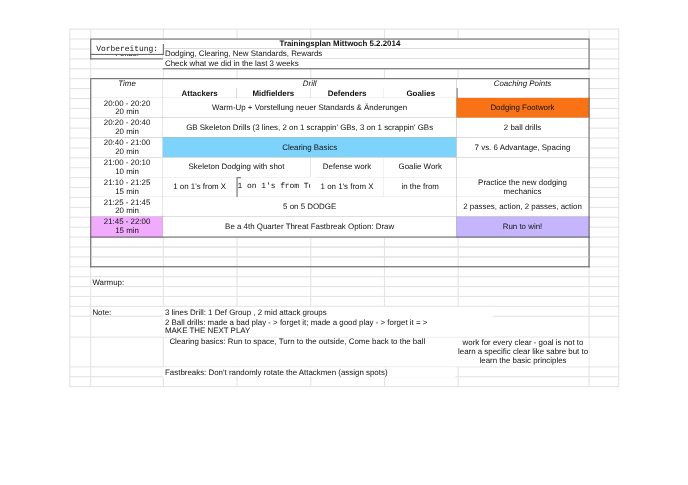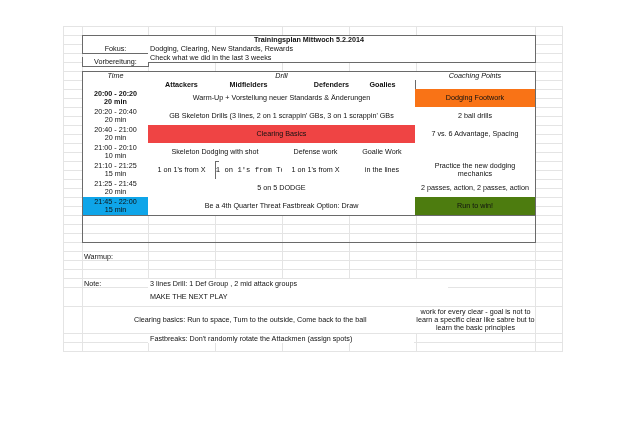--- a/index.html
+++ b/index.html
@@ -71,21 +71,21 @@
 
 <div class="cell bx bold" style="left:82px;top:35px;width:454px;height:10px;background:#fff;">
   <span>Trainingsplan Mittwoch 5.2.2014</span>
 </div>
 <div class="cell bl bb br" style="left:82px;top:44px;width:67px;height:10px;background:#fff;">
   <span>Fokus:</span>
 </div>
 <div class="cell left bb br" style="left:148px;top:44px;width:388px;height:10px;background:#fff;">
   <span>Dodging, Clearing, New Standards, Rewards</span>
 </div>
-<div class="cell bl bb br" style="left:82px;top:57px;width:67px;height:10px;background:#fff;">
+<div class="cell bl bb br" style="left:82px;top:40px;width:67px;height:10px;background:#fff;font-family:Liberation Mono, monospace;">
   <span>Vorbereitung:</span>
 </div>
 <div class="cell left bb br" style="left:148px;top:53px;width:388px;height:10px;background:#fff;">
   <span>Check what we did in the last 3 weeks</span>
 </div>
 
 <div>
 
   <div class="cell bx ital" style="left:82px;top:71px;width:67px;height:10px;background:#fff;">
     <span>Time</span>
@@ -97,29 +97,29 @@
     <span>Coaching Points</span>
   </div>
 
   <div class="cell bl bb br" style="left:82px;top:80px;width:67px;height:10px;background:#fff;"></div>
   <div class="cell bb br bold" style="left:148px;top:80px;width:68px;height:10px;background:#fff;">
     <span>Attackers</span>
   </div>
   <div class="cell bb br bold" style="left:215px;top:80px;width:68px;height:10px;background:#fff;">
     <span>Midfielders</span>
   </div>
-  <div class="cell bb br bold" style="left:282px;top:80px;width:68px;height:10px;background:#fff;justify-content:flex-end;">
+  <div class="cell bb br bold" style="left:282px;top:80px;width:68px;height:10px;background:#fff;">
     <span>Defenders</span>
   </div>
   <div class="cell bb bold" style="left:349px;top:80px;width:67px;height:10px;background:#fff;">
     <span>Goalies</span>
   </div>
   <div class="cell bl bb br" style="left:415px;top:80px;width:121px;height:10px;background:#fff;"></div>
 
-  <div class="cell bl bb br stack" style="left:82px;top:89px;width:67px;height:19px;background:#fff;font-weight:bold;">
+  <div class="cell bl bb br stack" style="left:82px;top:89px;width:67px;height:19px;background:#fff;">
     <span>20:00 - 20:20</span>
     <span>20 min</span>
   </div>
   <div class="cell bb br" style="left:148px;top:89px;width:268px;height:19px;background:#fff;">
     <span>Warm-Up  + Vorstellung neuer Standards &amp; Änderungen</span>
   </div>
   <div class="cell bb br" style="left:415px;top:89px;width:121px;height:19px;background:#f97316;">
     <span>Dodging Footwork</span>
   </div>
 
@@ -131,21 +131,21 @@
     <span>GB Skeleton Drills (3 lines, 2 on 1 scrappin' GBs, 3 on 1 scrappin' GBs</span>
   </div>
   <div class="cell bb br" style="left:415px;top:107px;width:121px;height:19px;background:#fff;">
     <span>2 ball drills</span>
   </div>
 
   <div class="cell bl bb br stack" style="left:82px;top:125px;width:67px;height:19px;background:#fff;">
     <span>20:40 - 21:00</span>
     <span>20 min</span>
   </div>
-  <div class="cell bb br" style="left:148px;top:125px;width:268px;height:19px;background:#ef4444;">
+  <div class="cell bb br" style="left:148px;top:125px;width:268px;height:19px;background:#7dd3fc;">
     <span>Clearing Basics</span>
   </div>
   <div class="cell bb br" style="left:415px;top:125px;width:121px;height:19px;background:#fff;">
     <span>7 vs. 6 Advantage, Spacing</span>
   </div>
 
   <div class="cell bl bb br stack" style="left:82px;top:143px;width:67px;height:19px;background:#fff;">
     <span>21:00 - 20:10</span>
     <span>10 min</span>
   </div>
@@ -169,68 +169,69 @@
   <div class="cell bb br" style="left:148px;top:161px;width:68px;height:19px;background:#fff;">
     <span>1 on 1's from X</span>
   </div>
   <div class="cell bb br" style="left:219px;top:161px;width:68px;height:19px;background:#fff;font-family:Liberation Mono, monospace;">
     <span>1 on 1's from Top</span>
   </div>
   <div class="cell bb br" style="left:282px;top:161px;width:68px;height:19px;background:#fff;">
     <span>1 on 1's from X</span>
   </div>
   <div class="cell bb br" style="left:349px;top:161px;width:67px;height:19px;background:#fff;">
-    <span>in the lines</span>
+    <span>in the from</span>
   </div>
   <div class="cell bb br wrap" style="left:415px;top:161px;width:121px;height:19px;background:#fff;padding:0 12px;">
     <span>Practice the new dodging mechanics</span>
   </div>
 
   <div class="cell bl bb br stack" style="left:82px;top:179px;width:67px;height:19px;background:#fff;">
     <span>21:25 - 21:45</span>
     <span>20 min</span>
   </div>
   <div class="cell bb br" style="left:148px;top:179px;width:268px;height:19px;background:#fff;">
     <span>5 on 5 DODGE</span>
   </div>
   <div class="cell bb br" style="left:415px;top:179px;width:121px;height:19px;background:#fff;">
     <span>2 passes, action, 2 passes, action</span>
   </div>
 
-  <div class="cell bl bb br stack" style="left:82px;top:197px;width:67px;height:19px;background:#0ea5e9;">
+  <div class="cell bl bb br stack" style="left:82px;top:197px;width:67px;height:19px;background:#f0abfc;">
     <span>21:45 - 22:00</span>
     <span>15 min</span>
   </div>
   <div class="cell bb br" style="left:148px;top:197px;width:268px;height:19px;background:#fff;">
     <span>Be a 4th Quarter Threat Fastbreak Option: Draw</span>
   </div>
-  <div class="cell bb br" style="left:415px;top:197px;width:121px;height:19px;background:#4d7c0f;">
+  <div class="cell bb br" style="left:415px;top:197px;width:121px;height:19px;background:#c4b5fd;">
     <span>Run to win!</span>
   </div>
 
   <div class="cell bl br bb" style="left:82px;top:215px;width:454px;height:28px;"></div>
   <div class="gl" style="left:83px;top:224px;width:452px;height:1px;"></div>
   <div class="gl" style="left:83px;top:233px;width:452px;height:1px;"></div>
 </div>
 
 <div class="cell left" style="left:82px;top:252px;width:66px;height:10px;">
   <span>Warmup:</span>
 </div>
 
 <div class="cell left" style="left:82px;top:279px;width:66px;height:10px;">
   <span>Note:</span>
 </div>
 
 <div class="cell left" style="left:148px;top:279px;width:300px;height:10px;background:#fff;">
   <span>3 lines Drill: 1 Def Group , 2 mid attack groups</span>
 </div>
 <div class="cell left stack" style="left:148px;top:288px;width:300px;height:18px;background:#fff;align-items:flex-start;justify-content:center;">
+  <span>2 Ball drills: made a bad play - &gt; forget it; made a good play - &gt; forget it = &gt;</span>
   <span>MAKE THE NEXT PLAY</span>
 </div>
-<div class="cell left stack" style="left:132px;top:307px;width:266px;height:26px;background:#fff;align-items:flex-start;justify-content:center;padding-bottom:1px;">
+<div class="cell left stack" style="left:152px;top:307px;width:266px;height:26px;background:#fff;align-items:flex-start;justify-content:space-between;padding-bottom:1px;">
   <span>Clearing basics: Run to space,  Turn to the outside, Come back to the ball</span>
 </div>
 <div class="cell left" style="left:148px;top:334px;width:266px;height:9px;background:#fff;">
   <span>Fastbreaks: Don't randomly rotate the Attackmen (assign spots)</span>
 </div>
 
 <div class="cell wrap" style="left:416px;top:307px;width:119px;height:26px;background:#fff;line-height:8px;">
   <span>work for every clear - goal is not to learn a specific clear like sabre but to learn the basic principles</span>
 </div>
 

